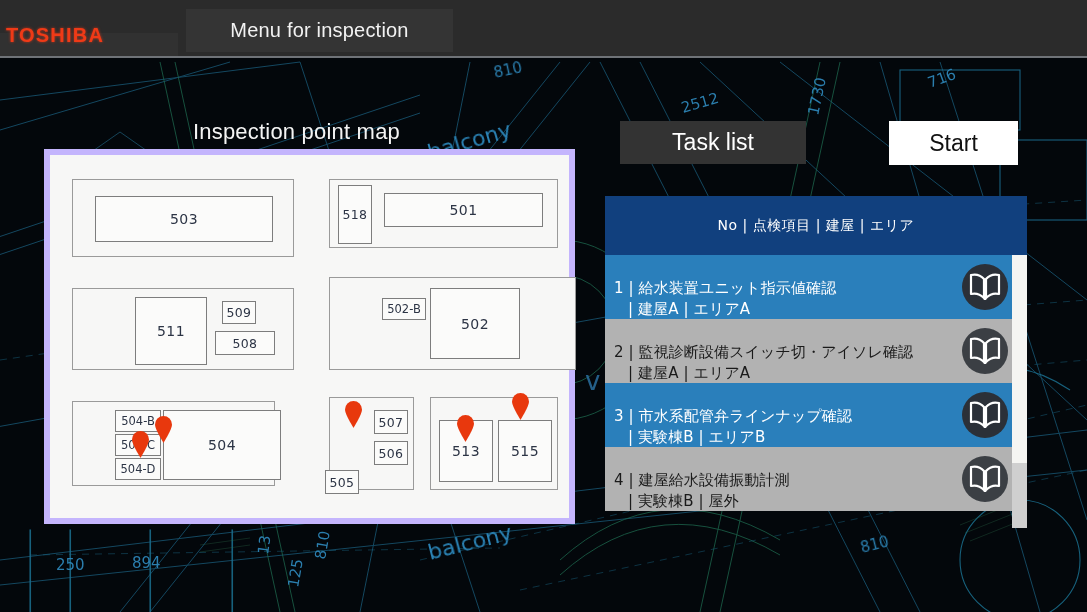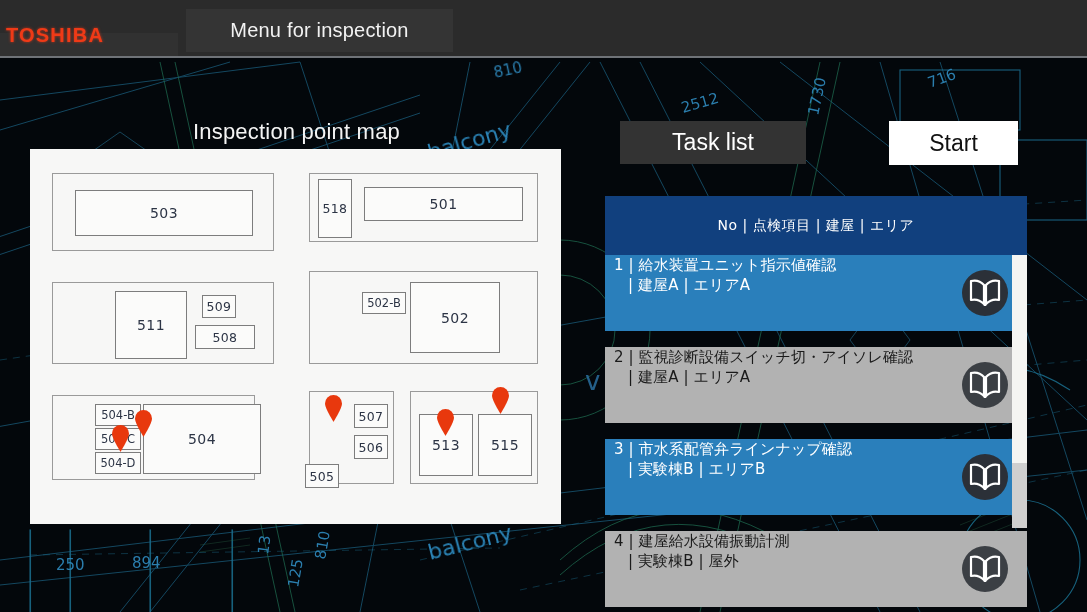--- a/index.html
+++ b/index.html
@@ -70,24 +70,24 @@
 
   
   #map-heading {
     position: absolute; left: 40px; top: 119px;
     width: 513px; text-align: center;
     color: #f4f4f4; font-size: 22px;
     letter-spacing: .2px;
     z-index: 15;
   }
   #map-panel {
-    position: absolute; left: 30px; top: 149px;
+    position: absolute; left: 44px; top: 149px;
     width: 531px; height: 375px;
     background: #c4b5fd;
-    padding: 0;
+    padding: 6px;
     z-index: 15;
   }
   #map-inner {
     position: relative;
     width: 100%; height: 100%;
     background: #f7f7f6;
   }
   .room-group {
     position: absolute;
     border: 1.5px solid #9a9a9a;
@@ -149,23 +149,23 @@
     font-size: 14px;
     font-family: "DejaVu Sans", sans-serif;
     letter-spacing: .5px;
   }
   #tasklist-rows {
     position: relative;
     width: 422px;
   }
   .task-row {
     position: relative;
-    width: 422px; height: 76px;
-    margin-bottom: 16px;
-    display: flex; align-items: flex-start;
+    width: 422px; height: 64px;
+    margin-bottom: 0;
+    display: flex; align-items: flex-end;
     cursor: pointer;
     overflow: hidden;
   }
   .task-row.sel  { background: #2a7fbb; }
   .task-row.unsel{ background: #b2b2b2; }
   .task-text {
     flex: 1 1 auto;
     padding-left: 9px;
     padding-right: 52px;
     font-family: "DejaVu Sans", sans-serif;
@@ -316,21 +316,21 @@
           <span>511</span>
         </div>
         <div class="room-box small" style="left:149px; top:12px; width:34px; height:23px;">
           <span>509</span>
         </div>
         <div class="room-box small" style="left:142px; top:42px; width:60px; height:24px;">
           <span>508</span>
         </div>
       </div>
 
-      <div class="room-group" style="left:279px; top:122px; width:229px; height:93px;">
+      <div class="room-group" style="left:279px; top:122px; width:247px; height:93px;">
         <div class="room-box tiny" style="left:52px; top:20px; width:44px; height:22px;">
           <span>502-B</span>
         </div>
         <div class="room-box" style="left:100px; top:10px; width:90px; height:71px;">
           <span>502</span>
         </div>
       </div>
 
       <div class="room-group" style="left:22px; top:246px; width:203px; height:85px;">
         <div class="room-box tiny" style="left:42px; top:8px; width:46px; height:22px;">

